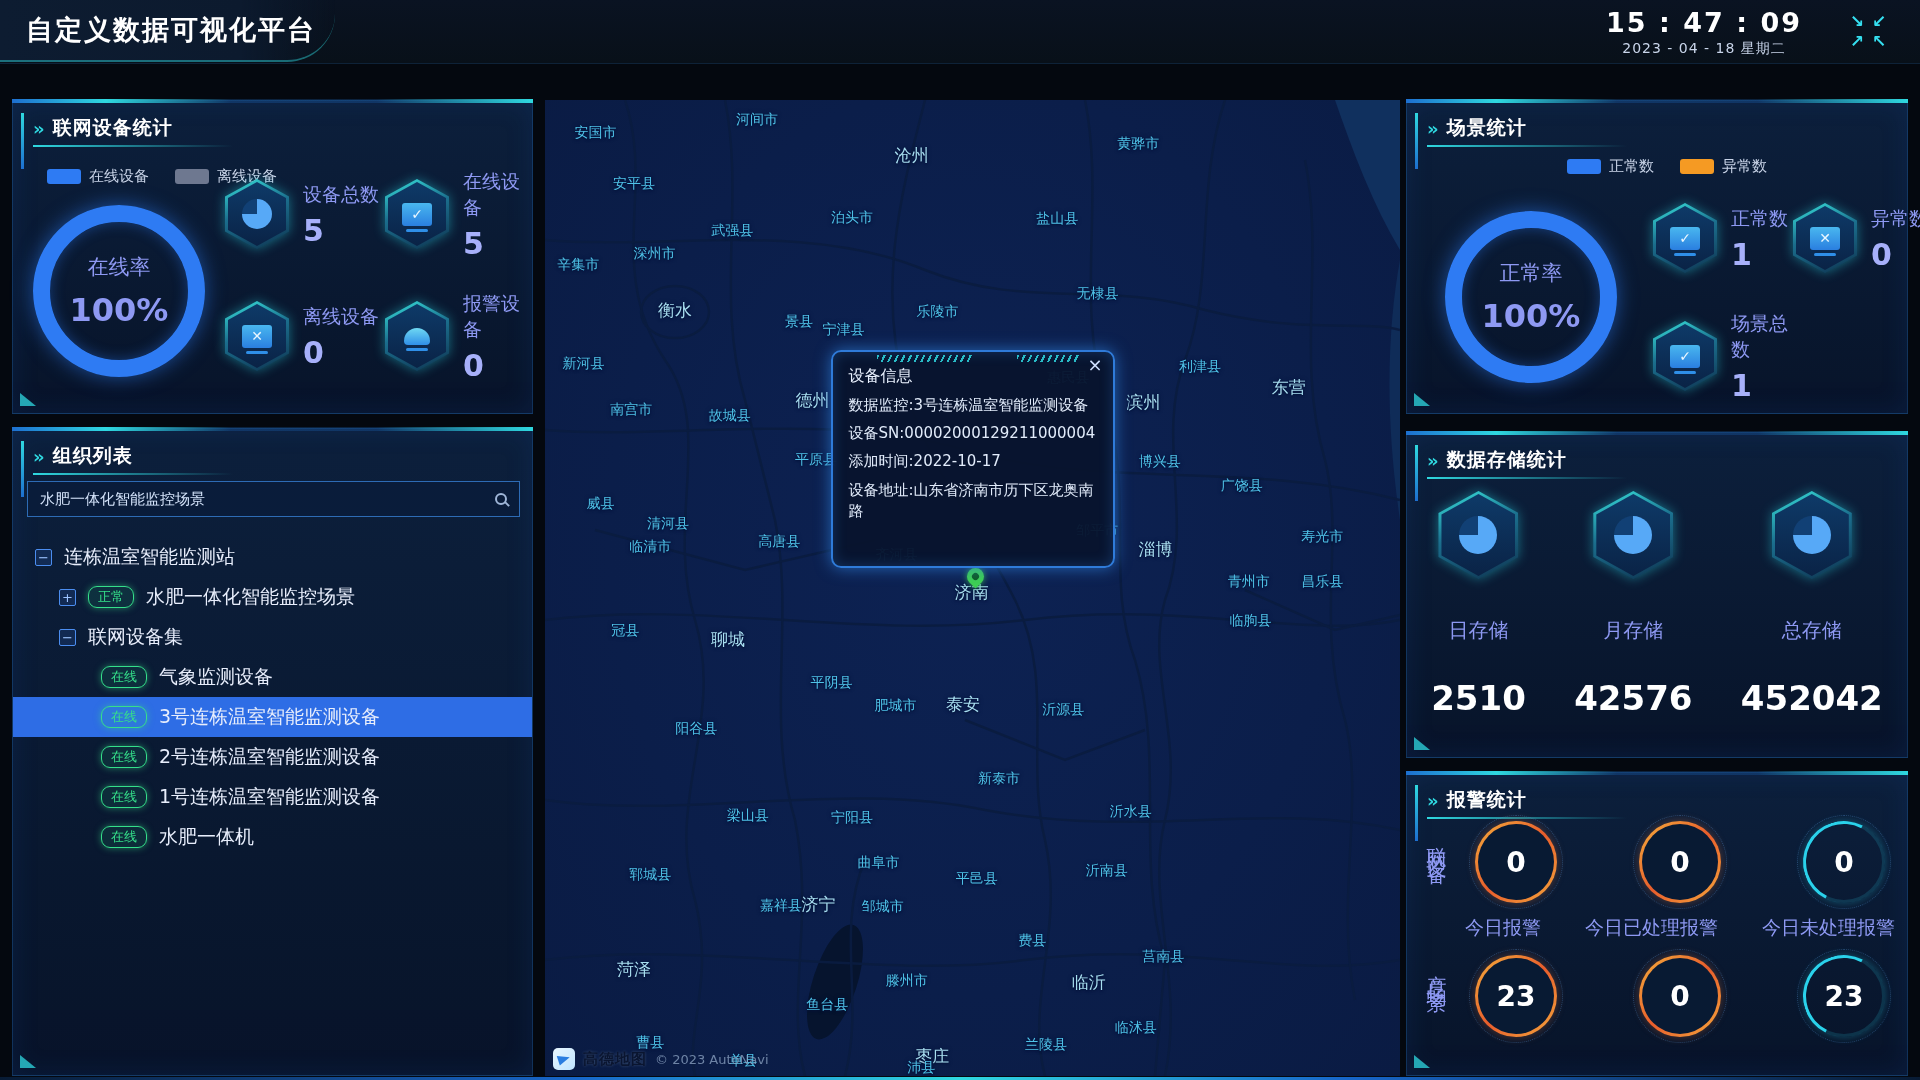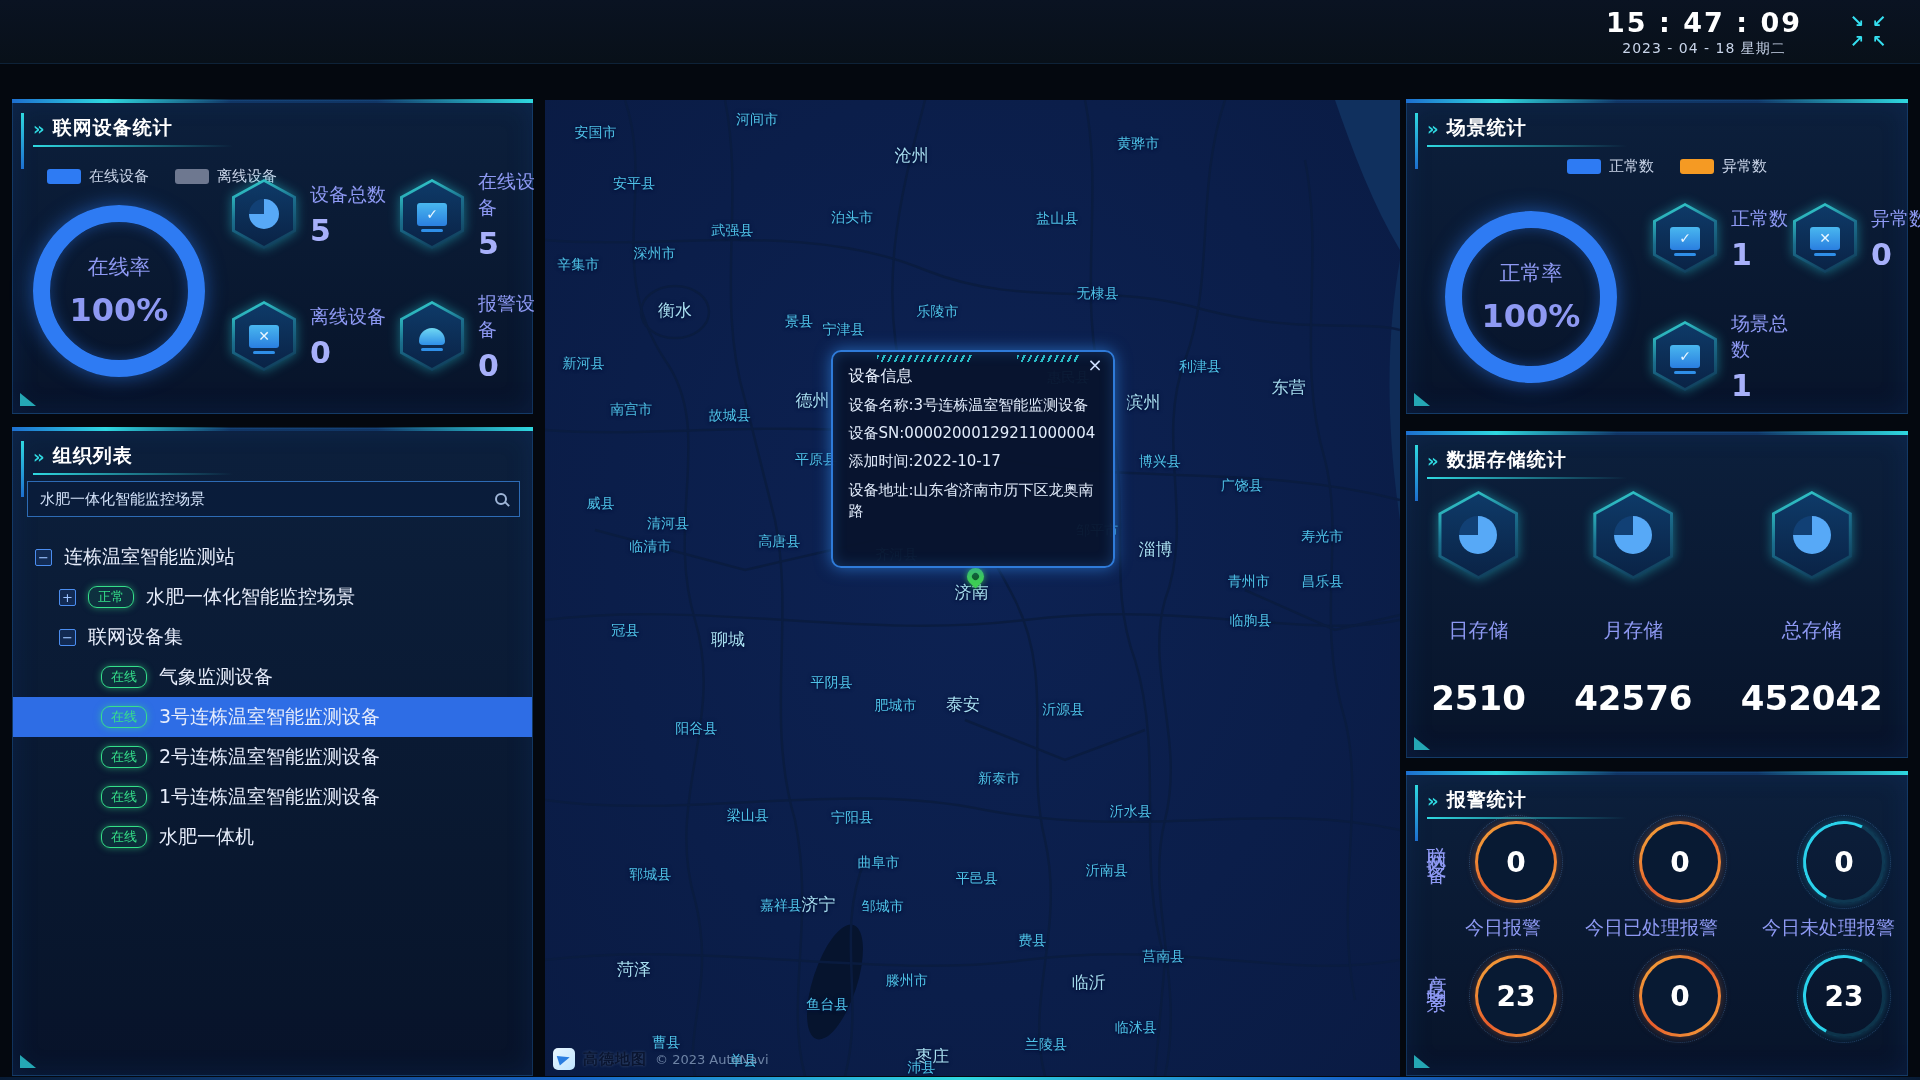--- a/index.html
+++ b/index.html
@@ -66,21 +66,21 @@
 
   .stat{display:flex;align-items:center;gap:14px;}
   .stat-text{display:flex;flex-direction:column;gap:8px;}
   .stat-label{font-size:19px;color:#8e99f3;}
   .stat-value{font-size:30px;font-weight:bold;color:#a7b0fa;line-height:1;}
 
   
   #device-panel{left:12px;top:100px;width:521px;height:314px;}
   #device-panel .legend{position:absolute;left:34px;top:66px;}
   #device-panel .gauge{left:20px;top:104px;}
-  #device-panel .stat-grid{position:absolute;left:219px;top:52px;display:grid;grid-template-columns:160px 150px;grid-auto-rows:122px;column-gap:8px;}
+  #device-panel .stat-grid{position:absolute;left:212px;top:52px;display:grid;grid-template-columns:160px 150px;grid-auto-rows:122px;column-gap:0;}
 
   
   #org-panel{left:12px;top:428px;width:521px;height:648px;}
   .search-wrap{position:absolute;left:14px;top:52px;width:493px;height:36px;border:1px solid #2d6bb5;background:rgba(9,28,58,.65);display:flex;align-items:center;padding:0 12px;}
   .search-input{flex:1;background:transparent;border:none;outline:none;color:#d5e4fb;font-size:15px;font-family:inherit;}
   .search-icon{width:12px;height:12px;border:2px solid #9fb6d8;border-radius:50%;position:relative;flex:0 0 12px;}
   .search-icon::after{content:"";position:absolute;width:6px;height:2px;background:#9fb6d8;transform:rotate(45deg);right:-5px;bottom:-2px;}
   .tree{position:absolute;left:0;top:108px;width:100%;}
   .tree-row{height:40px;display:flex;align-items:center;gap:12px;font-size:19px;color:#e8eefc;cursor:pointer;}
   .tree-row[data-level="0"]{padding-left:22px;}
@@ -140,20 +140,23 @@
   .alarm-circle[data-style="arc"]{border:3px solid rgba(42,210,235,.16);}
   .alarm-circle[data-style="arc"]::before{content:"";position:absolute;inset:-3px;border-radius:50%;border:3px solid transparent;border-top-color:#2ad2eb;border-left-color:#2ad2eb;transform:rotate(-18deg);box-shadow:0 0 8px rgba(42,210,235,.3);}
   .alarm-value{font-size:28px;font-weight:bold;color:#ffffff;}
 
   .footer-line{position:absolute;left:0;bottom:0;width:1920px;height:3px;background:linear-gradient(90deg,rgba(23,102,201,.2),#1766c9 30%,#2fd8e0 50%,#1766c9 70%,rgba(23,102,201,.2));}
 </style>
 </head>
 <body>
 
 <div class="header">
+  <div class="logo">
+    <span class="logo-title">自定义数据可视化平台</span>
+  </div>
   <div class="tabs">
 
   <div class="tab" data-active="true">
         <div class="tab-inner">
           <span class="tab-icon" data-icon="home"></span>
           <span class="tab-label">系统总览</span>
         </div>
       </div>
       <div class="tab" data-active="false">
         <div class="tab-inner">
@@ -408,33 +411,33 @@
       <span class="map-label" style="left: 39.5%; top: 82.7%;">邹城市</span>
       <span class="map-label" style="left: 57%; top: 86.2%;">费县</span>
       <span class="map-label" style="left: 72.3%; top: 87.8%;">莒南县</span>
       <span class="map-label" data-big="true" style="left: 10.4%; top: 89%;">菏泽</span>
       <span class="map-label" style="left: 42.3%; top: 90.3%; text-align: right;">滕州市</span>
       <span class="map-label" data-big="true" style="left: 63.6%; top: 90.4%;">临沂</span>
       <span class="map-label" style="left: 33%; top: 92.7%;">鱼台县</span>
       <span class="map-label" style="left: 69.1%; top: 95.1%;">临沭县</span>
       <span class="map-label" style="left: 58.6%; top: 96.8%;">兰陵县</span>
       <span class="map-label" data-big="true" style="left: 45.3%; top: 97.9%;">枣庄</span>
-      <span class="map-label" style="left: 12.3%; top: 96.6%; margin-left: 16px;">曹县</span>
+      <span class="map-label" style="left: 12.3%; top: 96.6%;">曹县</span>
       <span class="map-label" style="left: 23.2%; top: 98.5%;">单县</span>
       <span class="map-label" style="left: 44%; top: 99.2%;">沛县</span>
     </div>
 
   <div class="map-marker" style="left: 49.4%; top: 48%;"></div>
 
   <div class="popup">
     <span class="popup-close">×</span>
     <div class="popup-title">设备信息</div>
     <div>
 
-    <div class="popup-line">设备名称:3号连栋温室智能监测设备</div>
+    <div class="popup-line">数据监控:3号连栋温室智能监测设备</div>
         <div class="popup-line">设备SN:00002000129211000004</div>
         <div class="popup-line">添加时间:2022-10-17</div>
         <div class="popup-line">设备地址:山东省济南市历下区龙奥南路</div>
       </div>
   </div>
 
   <div class="attribution">
     <span class="amap-logo-icon"></span>
     <span class="amap-brand">高德地图</span>
     <span class="copyright">© 2023 AutoNavi</span>

